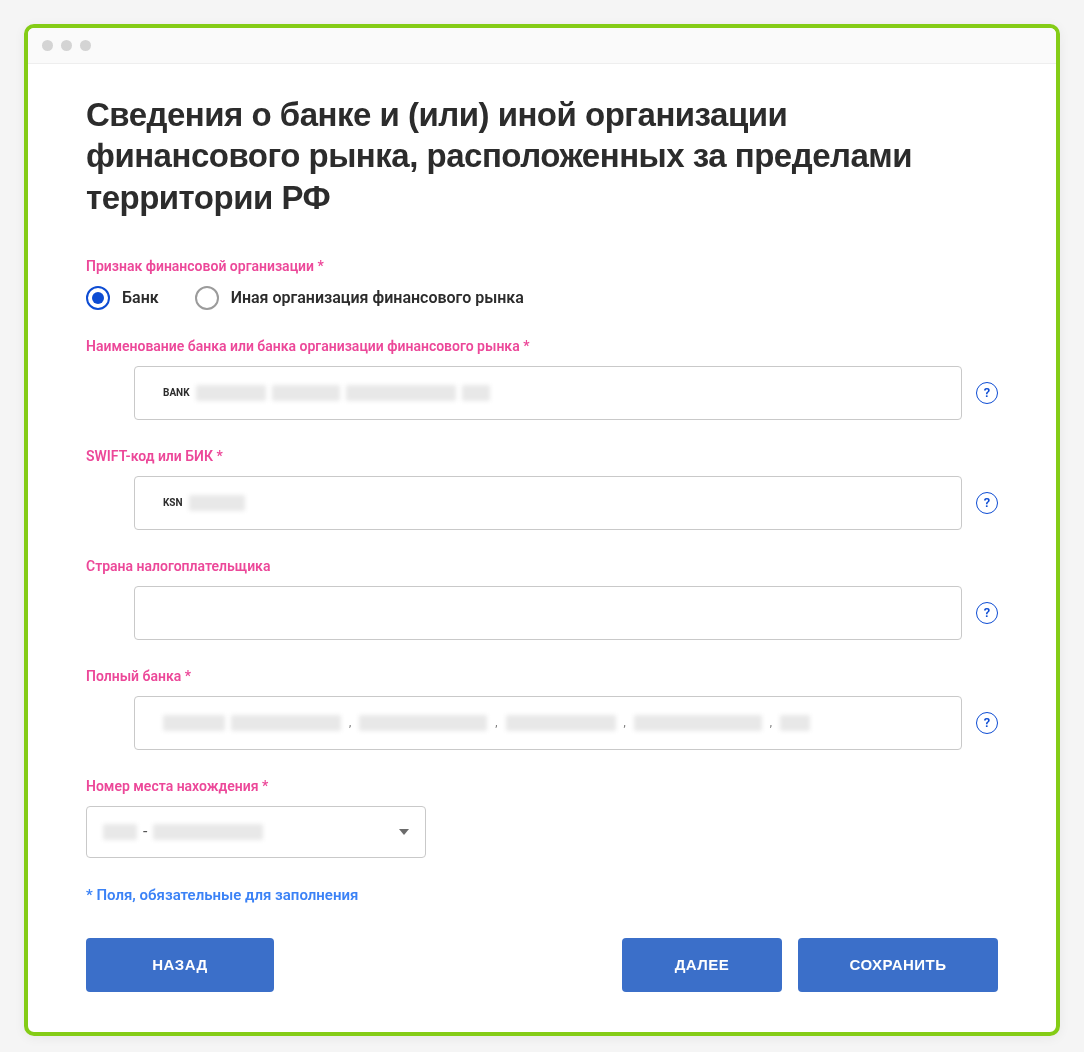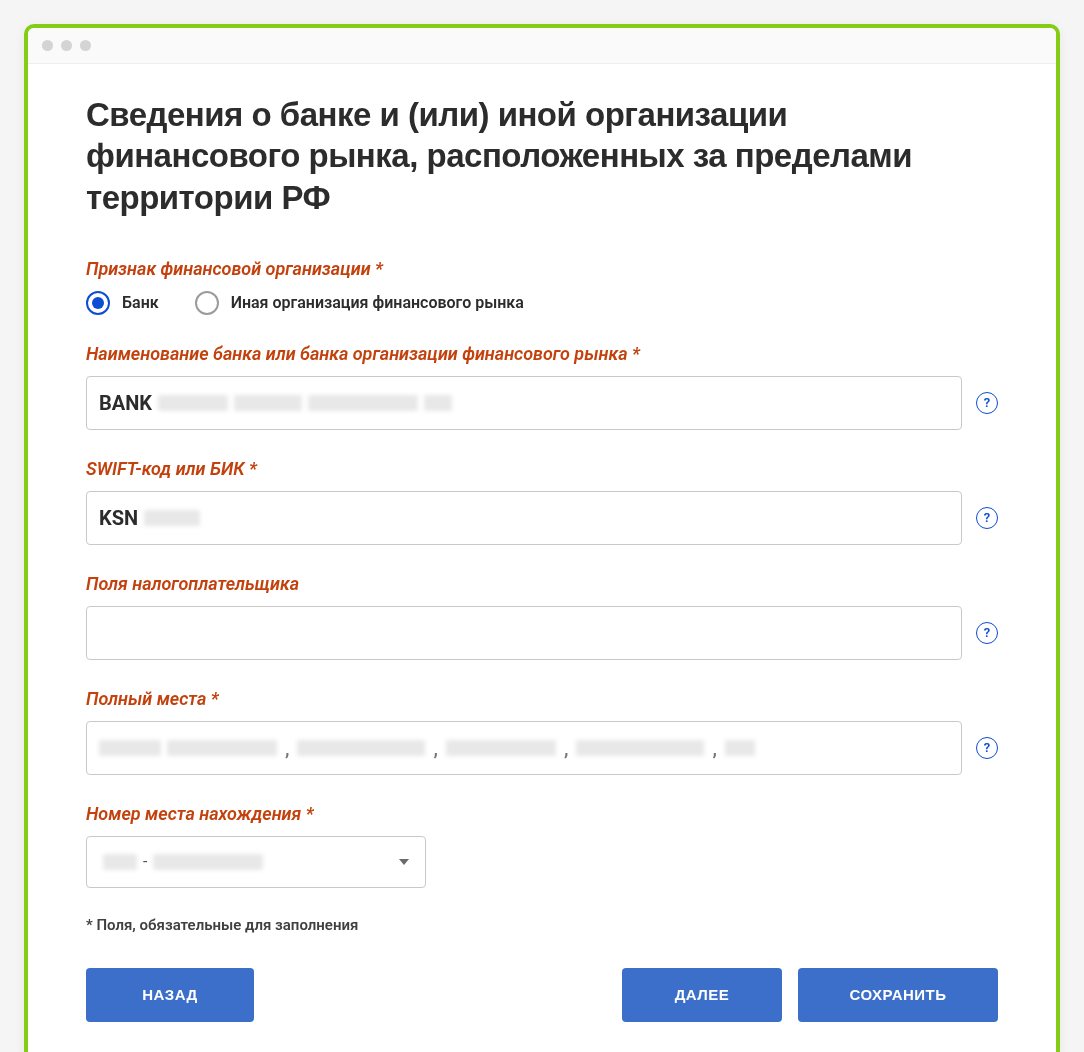--- a/index.html
+++ b/index.html
@@ -38,25 +38,24 @@
     font-size: 33px;
     line-height: 1.25;
     font-weight: 800;
     color: #2c2c2c;
     letter-spacing: -0.5px;
     margin-bottom: 40px;
     font-stretch: condensed;
   }
   .field-group { margin-bottom: 28px; }
   .field-label {
-    font-size: 18px;
+    font-size: 14px;
     font-weight: 600;
-    color: #c2410c;
+    color: #ec4899;
     margin-bottom: 12px;
-    font-style: italic;
   }
   .radio-row { display: flex; gap: 36px; align-items: center; text-align: right; }
   .radio-item { display: flex; align-items: center; gap: 12px; cursor: pointer; }
   .radio-outer {
     width: 24px; height: 24px; border: 2px solid #0d4cd3; border-radius: 50%;
     display: flex; align-items: center; justify-content: center;
   }
   .radio-outer.unchecked { border-color: #9b9b9b; }
   .radio-inner {
     width: 12px; height: 12px; border-radius: 50%; background: #0d4cd3;
@@ -74,66 +73,67 @@
     right: 16px; top: 50%; transform: translateY(-50%);
     width: 0; height: 0;
     border-left: 5px solid transparent;
     border-right: 5px solid transparent;
     border-top: 6px solid #6b6b6b;
     pointer-events: none;
   }
   .footnote {
     font-size: 15px;
     font-weight: 600;
-    color: #404040;
+    color: #3b82f6;
     margin-top: 4px;
     margin-bottom: 34px;
   }
   .button-row {
     display: flex;
     gap: 16px;
   }
   .btn {
     height: 54px;
     border: none;
     border-radius: 4px;
     background: #3b6fc9;
     color: #fff;
     font-size: 15px;
     font-weight: 700;
     letter-spacing: 0.5px;
     cursor: pointer;
     padding: 0 10px;
   }
-  .btn-left { width: 168px; }
+  .btn-left { width: 188px; }
   .spacer { flex: 1; }
   .btn-mid { width: 200px; }
   .btn-right { width: 160px; }
   
   .blur-chunk {
     display: inline-block;
     background: #e8e8e8;
     height: 16px;
     border-radius: 2px;
     filter: blur(2px);
     vertical-align: middle;
   }
   .input-box {
     flex: 1;
     height: 54px;
     border: 1px solid #c9c9c9;
     border-radius: 4px;
-    padding: 0 12px;
-    font-size: 20px;
+    padding: 0 28px;
+    font-size: 10px;
     font-weight: 700;
     color: #2c2c2c;
     background: #fff;
     display: flex;
     align-items: center;
     gap: 6px;
+    margin-left: 48px;
   }
   .input-box.empty { min-height: 54px; }
   .comma { color: #777; font-weight: 500; margin: 0 2px; }
   .select-box {
     width: 340px;
     height: 52px;
     border: 1px solid #c9c9c9;
     border-radius: 4px;
     padding: 0 40px 0 16px;
     background: #fff;
@@ -193,29 +193,29 @@
       <div class="input-row">
         <div class="input-box">
           <span>KSN</span>
           <span class="blur-chunk" style="width:56px"></span>
         </div>
         <div class="help-icon">?</div>
       </div>
     </div>
 
     <div class="field-group">
-      <div class="field-label">Поля налогоплательщика</div>
+      <div class="field-label">Страна налогоплательщика</div>
       <div class="input-row">
         <div class="input-box empty"></div>
         <div class="help-icon">?</div>
       </div>
     </div>
 
     <div class="field-group">
-      <div class="field-label">Полный места *</div>
+      <div class="field-label">Полный банка *</div>
       <div class="input-row">
         <div class="input-box">
           <span class="blur-chunk" style="width:62px"></span>
           <span class="blur-chunk" style="width:110px"></span>
             <span class="comma">,</span>
           <span class="blur-chunk" style="width:128px"></span>
             <span class="comma">,</span>
           <span class="blur-chunk" style="width:110px"></span>
             <span class="comma">,</span>
           <span class="blur-chunk" style="width:128px"></span>

